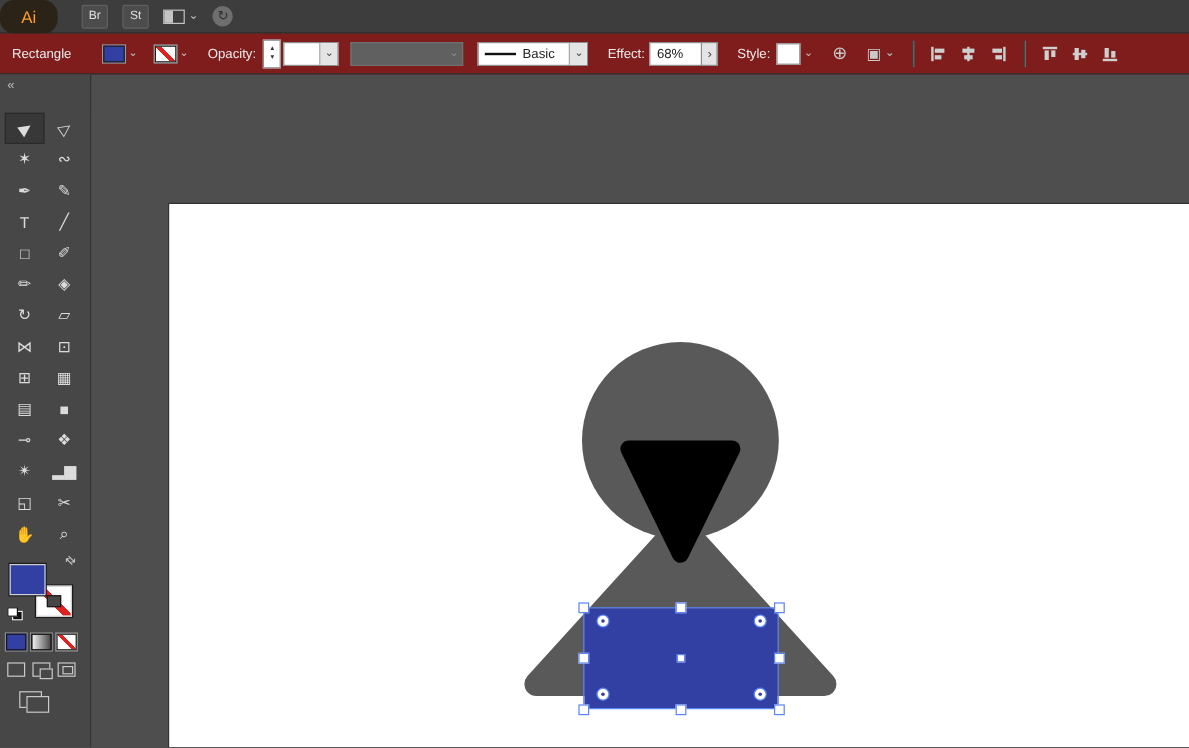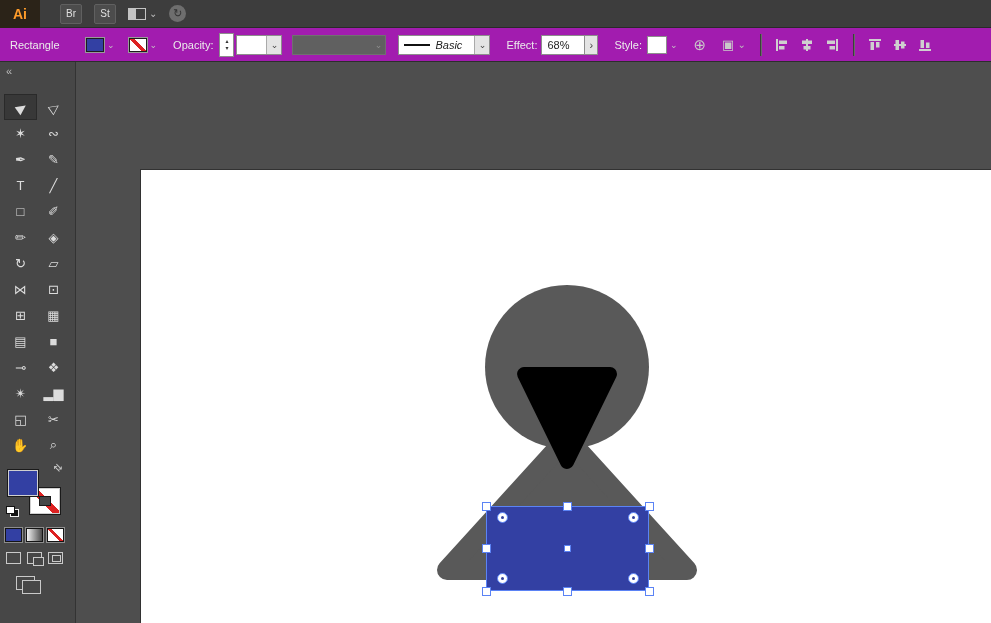--- a/index.html
+++ b/index.html
@@ -5,56 +5,56 @@
   html,body{margin:0;padding:0;background:#2e2e2e;}
   #app{position:relative;width:991px;height:623px;overflow:hidden;
        font-family:"Liberation Sans","DejaVu Sans",sans-serif;
        background:#4e4e4e;user-select:none;
        --fill-blue:#3340a3;--artwork-gray:#595959;--face-black:#000;
        --selection-blue:#5b83f5;--logo-amber:#ff9c2a;--artboard-white:#fff;}
 
   
   .menubar{position:absolute;left:0;top:0;width:991px;height:28px;background:#3d3d3d;
            display:flex;align-items:center;color:#d9d9d9;font-size:12px;border-bottom:1px solid #2a2a2a;box-sizing:border-box;}
-  .ai-logo{width:40px;height:28px;display:flex;align-items:center;justify-content:center;
-           background:#2b2318;color:var(--logo-amber);font-weight:bold;font-size:14px;cursor:default;}
+  .ai-logo{width:48px;height:28px;display:flex;align-items:center;justify-content:center;
+           background:#2b2318;color:var(--logo-amber);font-weight:normal;font-size:14px;cursor:default;border-radius:12px;}
   .menus{display:flex;align-items:center;margin-left:6px;}
   .menu-item{padding:0 11px;line-height:28px;cursor:default;}
   .mb-right{display:flex;align-items:center;gap:12px;margin-left:20px;}
   .mb-btn{width:22px;height:20px;background:#4c4c4c;border:1px solid #606060;color:#e0e0e0;
           font-size:10px;padding:0;display:flex;align-items:center;justify-content:center;border-radius:2px;}
   .arrange-wrap{display:flex;align-items:center;gap:3px;}
   .arrange-icon{width:18px;height:12px;border:1px solid #c4c4c4;box-sizing:border-box;
                 background:linear-gradient(90deg,#c4c4c4 0 45%,transparent 45%);}
   .chev{color:#bdbdbd;font-size:10px;line-height:10px;}
   .sync{width:17px;height:17px;border-radius:50%;background:#6e6e6e;color:#323232;font-size:11px;
         display:flex;align-items:center;justify-content:center;}
 
   
-  .control-bar{position:absolute;left:0;top:28px;width:991px;height:34px;background:#a21caf;
+  .control-bar{position:absolute;left:0;top:28px;width:991px;height:34px;background:#7f1d1d;
                border-bottom:1px solid #2d2d2d;display:flex;align-items:center;font-size:11px;
                color:#ebebeb;box-sizing:border-box;padding-right:10px;}
   .cb-label{margin-left:10px;white-space:nowrap;}
   .ctx-label{width:76px;margin-left:10px;}
   .swatch{width:18px;height:14px;border:1px solid #1d1d1d;box-shadow:0 0 0 1px #9a9a9a;box-sizing:border-box;}
   .fill-swatch{background:var(--fill-blue);}
   .none-diag{background-color:#fff;background-image:linear-gradient(45deg,transparent 42%,#d22 42%,#d22 58%,transparent 58%);}
   .sw-chev{color:#c4c4c4;font-size:9px;margin-left:3px;}
   .group{display:flex;align-items:center;}
   .stepper{width:13px;height:22px;background:#fff;border:1px solid #8d8d8d;margin-left:6px;
            display:flex;flex-direction:column;align-items:center;justify-content:center;color:#333;font-size:6px;line-height:7px;}
   .combo{height:20px;background:#fff;border:1px solid #8d8d8d;display:flex;align-items:center;
          color:#222;box-sizing:border-box;}
   .combo .cmb-chev{margin-left:auto;width:14px;height:100%;display:flex;align-items:center;justify-content:center;
          background:#e4e4e4;border-left:1px solid #aaa;color:#444;font-size:9px;}
   .w-combo{width:46px;margin-left:2px;}
   .disabled-combo{width:94px;height:20px;margin-left:10px;background:#606060;border:1px solid #707070;
          display:flex;align-items:center;box-sizing:border-box;}
   .disabled-combo .cmb-chev{margin-left:auto;width:14px;color:#8e8e8e;font-size:9px;display:flex;justify-content:center;}
-  .brush-combo{width:92px;margin-left:12px;padding-left:5px;font-style:italic;}
+  .brush-combo{width:92px;margin-left:12px;padding-left:5px;}
   .brush-line{width:26px;height:2px;background:#111;margin-right:5px;flex:none;}
   .opacity-field{width:44px;margin-left:4px;padding-left:5px;}
   .pop-btn{width:13px;height:20px;background:#e4e4e4;border:1px solid #8d8d8d;border-left:none;
            display:flex;align-items:center;justify-content:center;color:#444;font-size:11px;box-sizing:border-box;}
   .style-swatch{width:18px;height:16px;background:#fff;border:1px solid #8d8d8d;margin-left:5px;}
   .globe{margin-left:16px;color:#c9c9c9;font-size:15px;line-height:15px;}
   .docsetup{display:flex;align-items:center;gap:3px;margin-left:16px;color:#c9c9c9;font-size:13px;}
   .cb-divider{width:1px;height:22px;background:#3c3c3c;border-right:1px solid #6a6a6a;margin-left:14px;}
   .align-group{display:flex;align-items:center;gap:11px;margin-left:13px;}
   .al{width:14px;height:14px;fill:#cfcfcf;}

